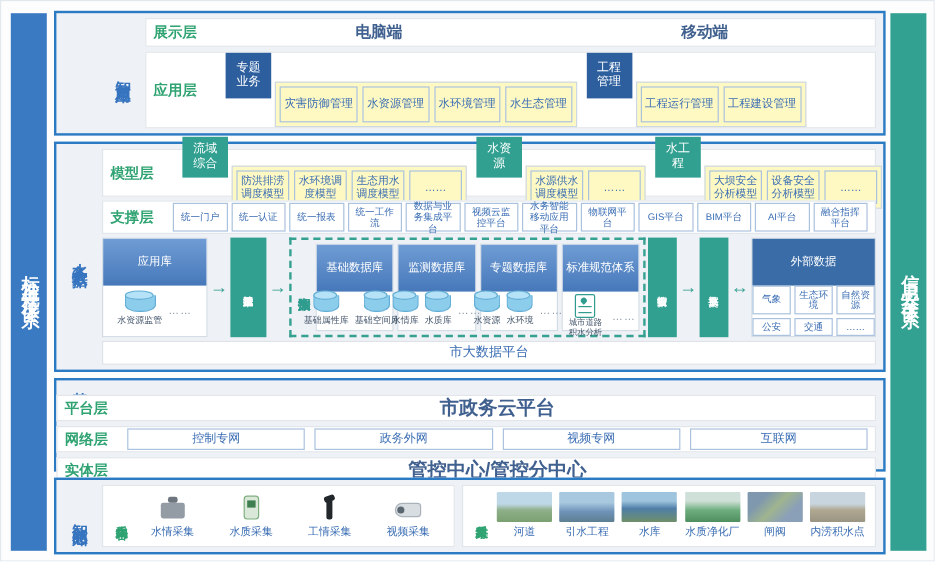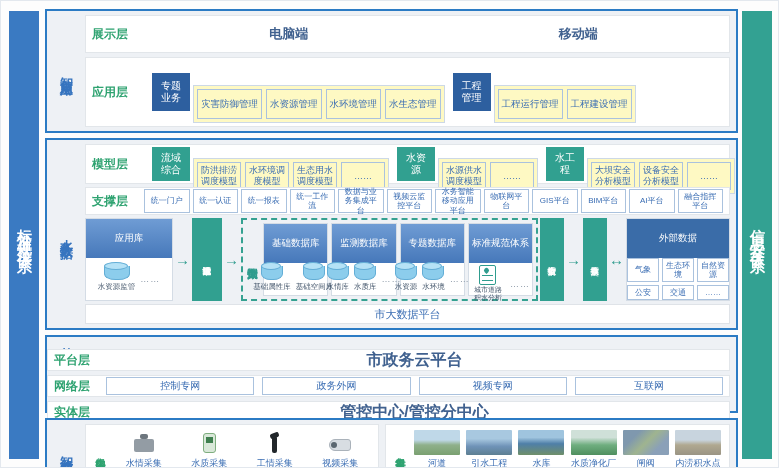--- a/index.html
+++ b/index.html
@@ -12,25 +12,25 @@
   .side-bar .vtext{writing-mode:vertical-lr;text-orientation:upright;color:#fff;font-size:15px;font-weight:bold;letter-spacing:6px;}
   
   .main{position:absolute;left:44px;top:8px;width:693px;display:flex;flex-direction:column;gap:5px;}
   .sec{border:2px solid #2b7bc4;background:#eef1f5;display:flex;box-sizing:border-box;}
   .sec-label{width:38px;flex-shrink:0;display:flex;align-items:center;justify-content:center;}
   .sec-label span{writing-mode:vertical-lr;text-orientation:upright;color:#3674bf;font-size:13px;font-weight:bold;letter-spacing:2px;}
   .sec-body{flex:1;display:flex;flex-direction:column;padding:4px 6px 4px 0;box-sizing:border-box;min-width:0;}
   .row{background:#fff;border:1px solid #e2e6ea;display:flex;align-items:center;padding:0 6px;box-sizing:border-box;}
   .row-label{color:#2fa371;font-weight:bold;font-size:12px;width:52px;flex-shrink:0;}
   
-  #sec-app{height:124px;}
+  #sec-app{height:104px;padding-left:36px;}
   .display-row{height:38px;margin-bottom:4px;}
   .half{flex:1;text-align:center;color:#40618f;font-size:13px;font-weight:bold;}
   .app-row{flex:1;gap:8px;}
-  .group{display:flex;align-items:center;gap:3px;}
+  .group{display:flex;align-items:flex-start;gap:3px;}
   .head{width:38px;height:38px;display:flex;align-items:center;justify-content:center;text-align:center;
         color:#fff;font-size:10px;line-height:1.2;padding:1px 6px;box-sizing:border-box;flex-shrink:0;}
   .head.blue{background:#2d5f9f;}
   .head.teal{background:#31a090;}
   .items{border:1px solid #ccd8e6;background:#fef9c3;display:flex;gap:4px;padding:3px;align-items:center;margin-top:24px;}
   .item{border:1px solid #aac2de;color:#3a6db3;font-size:9.5px;line-height:1.2;min-width:44px;height:30px;
         display:flex;align-items:center;justify-content:center;text-align:center;padding:1px 3px;box-sizing:border-box;}
   .item.wide{min-width:70px;}
   
   #sec-data{height:192px;}

